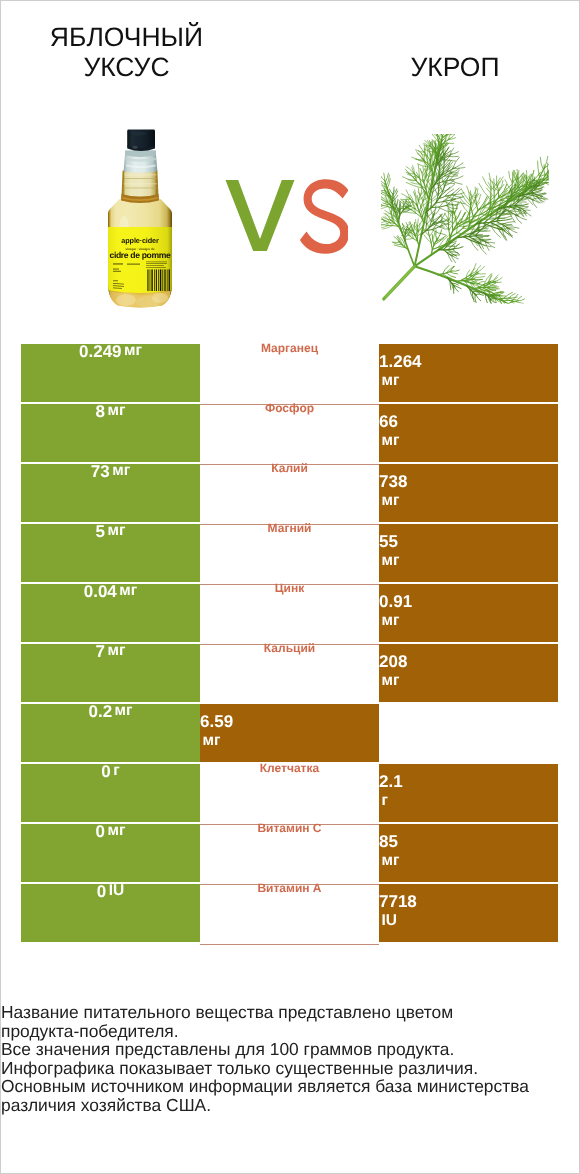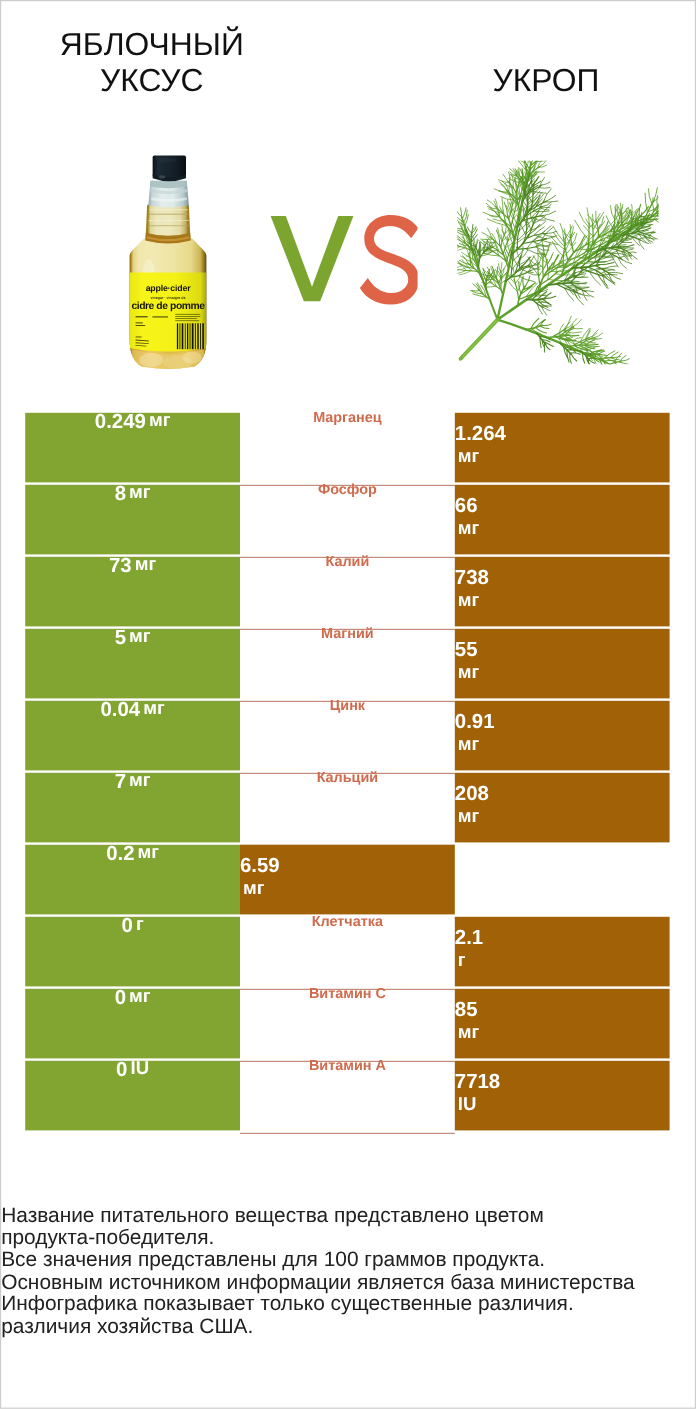--- a/index.html
+++ b/index.html
@@ -338,17 +338,17 @@
           <span class="val">7718</span>
           <span class="unit">IU</span>
         </div>
       </div>
     </div>
 
   <div class="footer" id="ftr">
       <div>Название питательного вещества представлено цветом</div>
       <div>продукта-победителя.</div>
       <div>Все значения представлены для 100 граммов продукта.</div>
+      <div>Инфографика показывает только существенные различия.</div>
       <div>Основным источником информации является база министерства</div>
-      <div>Инфографика показывает только существенные различия.</div>
       <div>различия хозяйства США.</div>
     </div>
 </div>
 
 </body></html>

